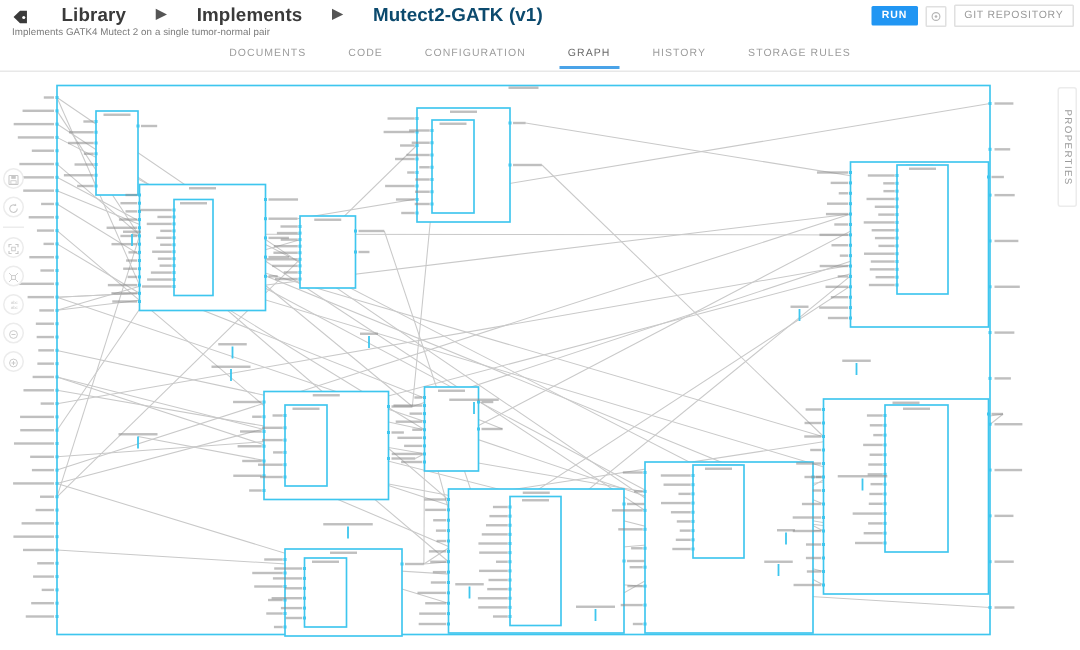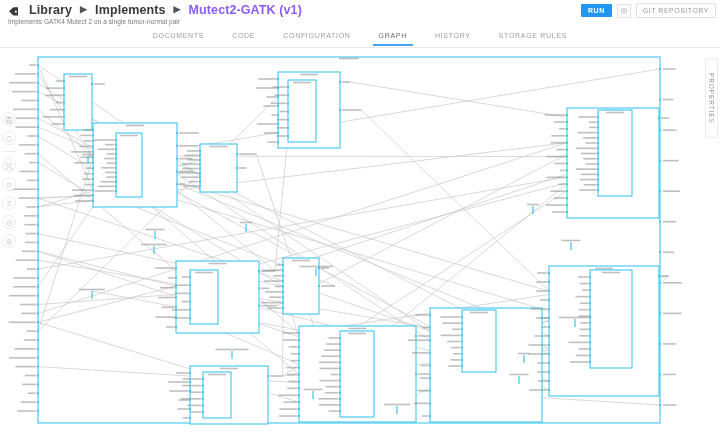--- a/index.html
+++ b/index.html
@@ -13,28 +13,28 @@
 
   #app { position: relative; width: 720px; height: 433px; background: #fff; }
 
   
   .header {
     position: absolute; left: 0; top: 0; width: 720px; height: 26px;
     background: #fff;
   }
   .breadcrumb {
     position: absolute; left: 8px; top: 3px;
-    display: flex; align-items: center; gap: 8px;
+    display: flex; align-items: center; gap: 20px;
     font-size: 12.5px; font-weight: bold; color: #3a3a3a;
     letter-spacing: 0.1px;
   }
   .bc-icon { display: inline-block; width: 11px; height: 11px; margin-right: 2px; position: relative; top: 1px; }
   .bc-sep { font-size: 9px; color: #555; position: relative; top: -1px; }
   .bc-link { color: #3a3a3a; cursor: pointer; }
-  .bc-current { color: #8b5cf6; }
+  .bc-current { color: #0c4a6e; }
 
   .subtitle {
     position: absolute; left: 8px; top: 18px;
     font-size: 6.5px; color: #7a7a7a; letter-spacing: 0.05px;
   }
 
   .header-actions {
     position: absolute; right: 4px; top: 3px;
     display: flex; align-items: center; gap: 5px;
   }

